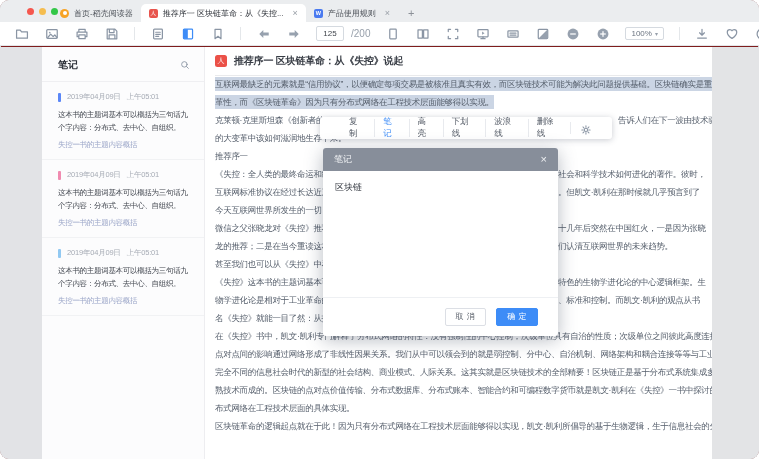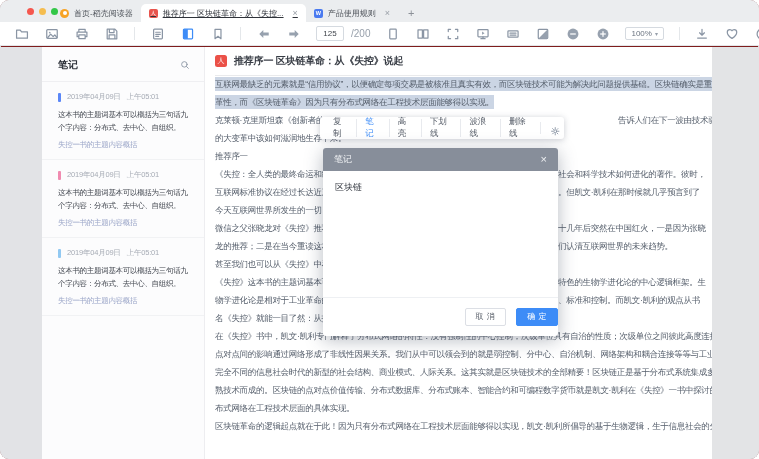--- a/index.html
+++ b/index.html
@@ -6,21 +6,21 @@
   .window{position:relative;width:759px;height:459px;border-radius:9px;overflow:hidden;
     background:#7f1d1d;font-family:"Liberation Sans","DejaVu Sans",sans-serif;
     box-shadow:0 0 0 1px #d8dadd inset;}
   
   .tabbar{position:absolute;left:0;top:0;width:100%;height:22px;background:#ebedef;}
   .lights{position:absolute;left:27px;top:8px;display:flex;gap:5px;}
   .light{width:7px;height:7px;border-radius:50%;}
   .light.r{background:#f5574e}.light.y{background:#f5bd4f}.light.g{background:#33c748}
   .tabs{position:absolute;left:52px;top:0;height:22px;display:flex;align-items:flex-end;}
   .tab{display:flex;align-items:center;gap:5px;height:18px;padding:0 8px;font-size:8px;color:#4c5158;white-space:nowrap;}
-  .tab.active{background:#fff;border-radius:5px 5px 0 0;color:#2f333a;text-decoration:underline;}
+  .tab.active{background:#fff;border-radius:5px 5px 0 0;color:#2f333a;}
   .tab .fav{width:9px;height:9px;border-radius:2px;display:flex;align-items:center;justify-content:center;flex:0 0 auto;}
   .fav.reader{background:#f7a325;border-radius:50%;position:relative;}
   .fav.reader::after{content:"";position:absolute;left:2.5px;top:2.5px;width:4px;height:4px;border-radius:50%;background:#fff;}
   .fav.pdf{background:#e8544d;color:#fff;font-size:5.5px;}
   .fav.word{background:#4a7af0;color:#fff;font-size:5.5px;font-weight:bold;}
   .tab .x{color:#9aa0a8;font-size:9px;margin-left:4px;}
   .newtab{color:#8b9097;font-size:11px;margin:0 0 3px 10px;line-height:1;}
   
   .toolbar{position:absolute;left:0;top:22px;width:100%;height:24px;background:#fff;
     border-bottom:1px solid #e3e6e9;display:flex;align-items:center;padding:0 14px;box-sizing:border-box;gap:15px;}
@@ -56,36 +56,36 @@
     display:flex;align-items:center;justify-content:center;}
   .doc-title{font-size:10px;font-weight:bold;color:#383d45;letter-spacing:-0.2px;}
   .doc-rule{position:absolute;left:10px;right:12px;top:28px;border-bottom:1px solid #e9eaec;}
   .doc-body{position:absolute;left:10px;top:28px;width:490px;}
   .ln{position:relative;height:18px;line-height:18px;font-size:8.5px;letter-spacing:-0.3px;
     color:#555e6b;white-space:nowrap;}
   .ln .r{position:absolute;left:343px;top:0;}
   .ln .r.m{left:403px;}
   .hl{background:#cbd5e4;padding:2px 0;}
   
-  .selmenu{position:absolute;left:320px;top:117px;width:244px;height:22px;background:#fff;border-radius:3px;
-    box-shadow:0 1px 6px rgba(60,70,90,.28);display:flex;align-items:center;padding:0 4px;box-sizing:border-box;z-index:5;}
+  .selmenu{position:absolute;left:320px;top:117px;width:292px;height:22px;background:#fff;border-radius:3px;
+    box-shadow:0 1px 6px rgba(60,70,90,.28);display:flex;align-items:center;padding:0 20px;box-sizing:border-box;z-index:5;}
   .selmenu .mi{font-size:8.5px;letter-spacing:-0.3px;color:#565d68;padding:0 9px;position:relative;}
   .selmenu .mi.on{color:#3d8cf7;}
   .selmenu .mi + .mi::before{content:"";position:absolute;left:0;top:3px;bottom:3px;width:1px;background:#e8eaee;}
   .selmenu .gear{margin-left:auto;width:12px;height:12px;border-left:1px solid #e8eaee;padding-left:9px;box-sizing:content-box;}
   
   .dialog{position:absolute;left:323px;top:148px;width:235px;height:188px;background:#fff;border-radius:3px;
     box-shadow:0 4px 18px rgba(50,60,80,.35);z-index:6;overflow:hidden;}
   .dlg-head{height:23px;background:#878e9a;display:flex;align-items:center;justify-content:space-between;padding:0 11px;}
   .dlg-title{font-size:9px;color:#f2f4f6;}
   .dlg-x{font-size:11px;color:#eef0f3;line-height:1;}
   .dlg-body{padding:10px 12px;height:108px;}
   .dlg-input{font-size:9px;color:#383d45;line-height:13px;width:100%;height:100%;}
   .dlg-foot{position:absolute;left:0;right:0;bottom:0;height:38px;border-top:1px solid #eef0f3;
-    display:flex;align-items:center;justify-content:flex-end;gap:10px;padding-right:0;}
+    display:flex;align-items:center;justify-content:flex-end;gap:10px;padding-right:20px;}
   .btn{font-size:8px;letter-spacing:0.5px;border-radius:2px;padding:4px 10px;line-height:1;}
   .btn.ghost{border:1px solid #dcdfe5;background:#fff;color:#5c626c;}
   .btn.primary{background:#3d8cf7;color:#fff;border:1px solid #3d8cf7;}
   .ic{stroke:#8a95a4;fill:none;stroke-width:1.4;stroke-linecap:round;stroke-linejoin:round;}
   .icf{fill:#97a1ae;stroke:none;}
 </style>
 </head>
 <body>
 
 <div class="window">

